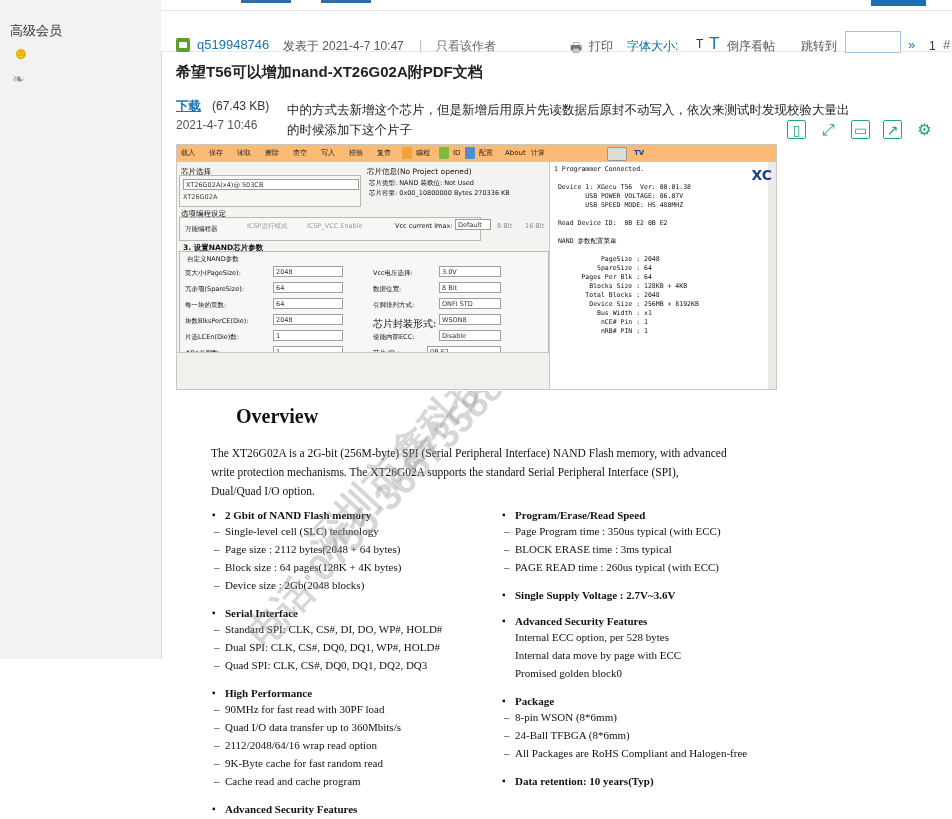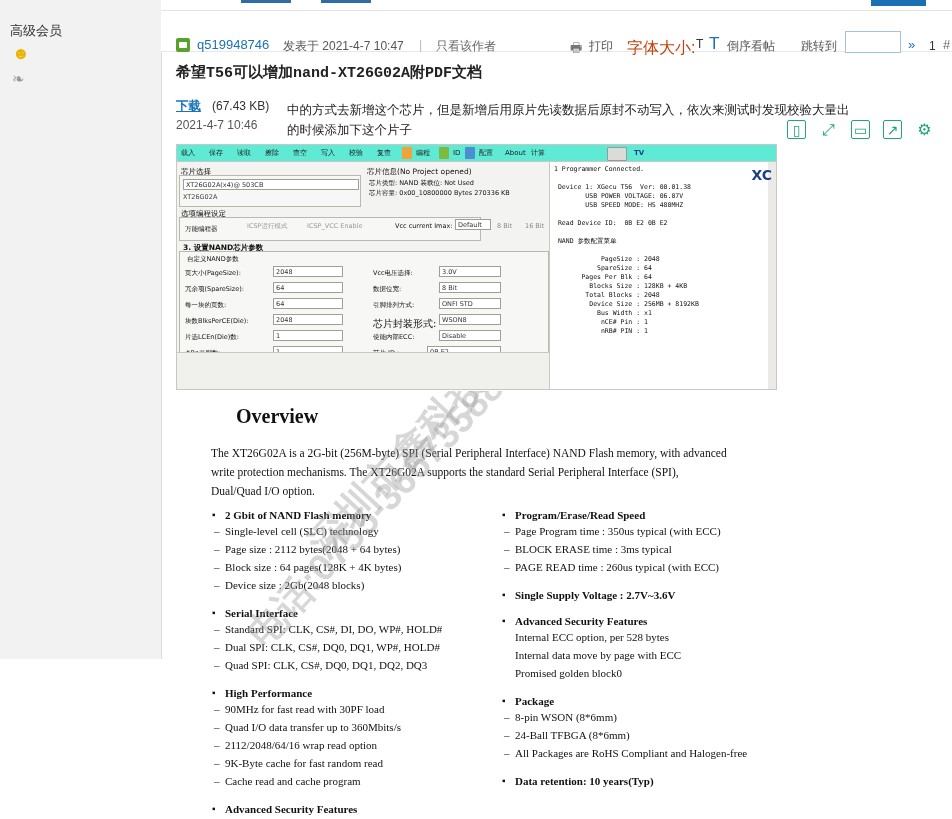--- a/index.html
+++ b/index.html
@@ -129,22 +129,22 @@
     position: absolute;
     left: 428px;
     top: 27px;
     font-size: 12px;
     color: #555;
   }
   .font-label {
     position: absolute;
     left: 466px;
     top: 27px;
-    font-size: 16px;
-    color: #c2410c;
+    font-size: 12px;
+    color: #0369a1;
   }
   .font-small {
     position: absolute;
     left: 535px;
     top: 26px;
     font-size: 12px;
     color: #333;
   }
   .font-big {
     position: absolute;
@@ -203,21 +203,20 @@
 
   
   .post-title {
     position: absolute;
     left: 176px;
     top: 63px;
     width: 600px;
     font-size: 15px;
     font-weight: bold;
     color: #222;
-    font-family: Liberation Mono, monospace;
   }
 
   
   .body-area {
     position: absolute;
     left: 176px;
     top: 98px;
     width: 776px;
     height: 721px;
   }
@@ -305,21 +304,21 @@
     border: 1px solid #c8c8c0;
     box-sizing: border-box;
     overflow: hidden;
     font-family: "DejaVu Sans", sans-serif;
   }
   .sc-toolbar {
     position: absolute;
     left: 0; top: 0;
     width: 100%;
     height: 16px;
-    background: #5eead4;
+    background: #fdba74;
     border-bottom: 1px solid #c9c9c2;
   }
   .sc-tb-item {
     position: absolute;
     top: 2px;
     height: 12px;
     font-size: 7px;
     line-height: 12px;
     color: #222;
     padding: 0 2px;

